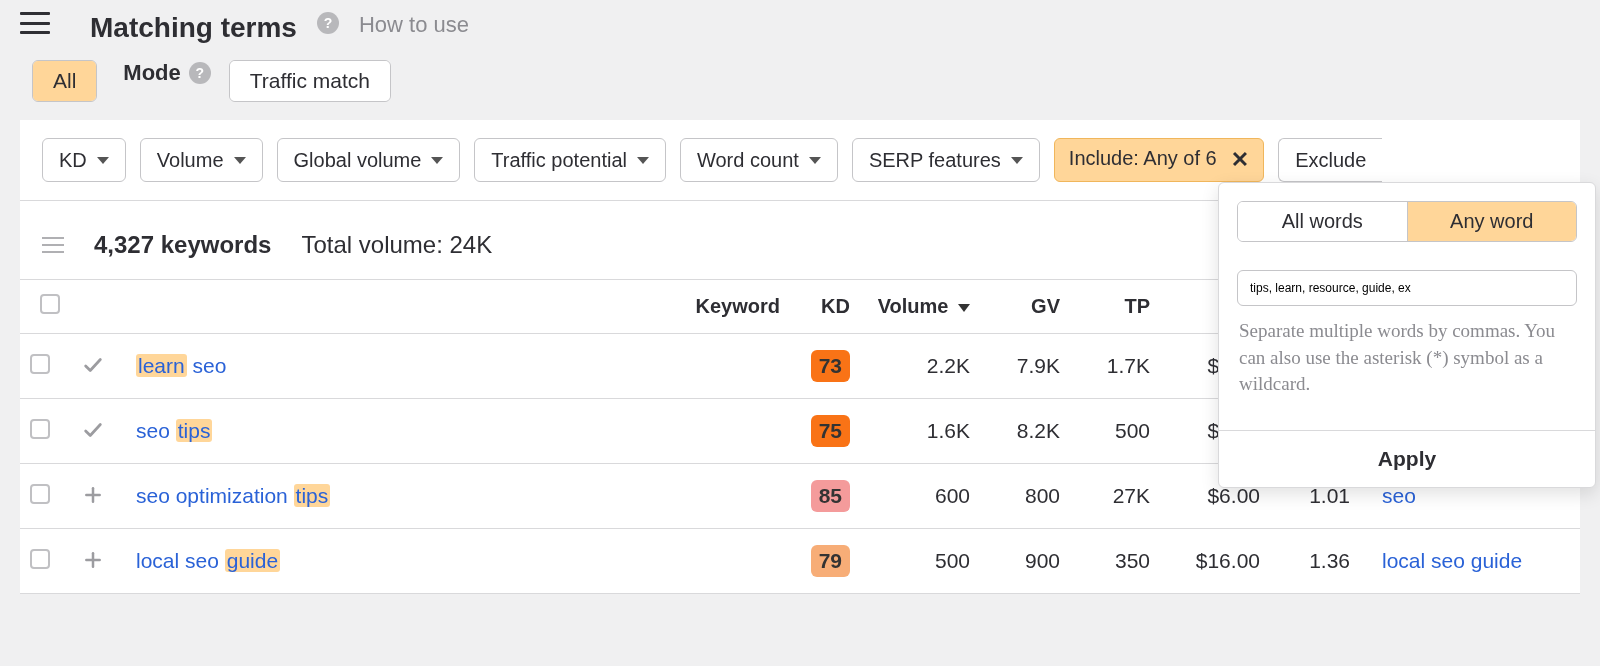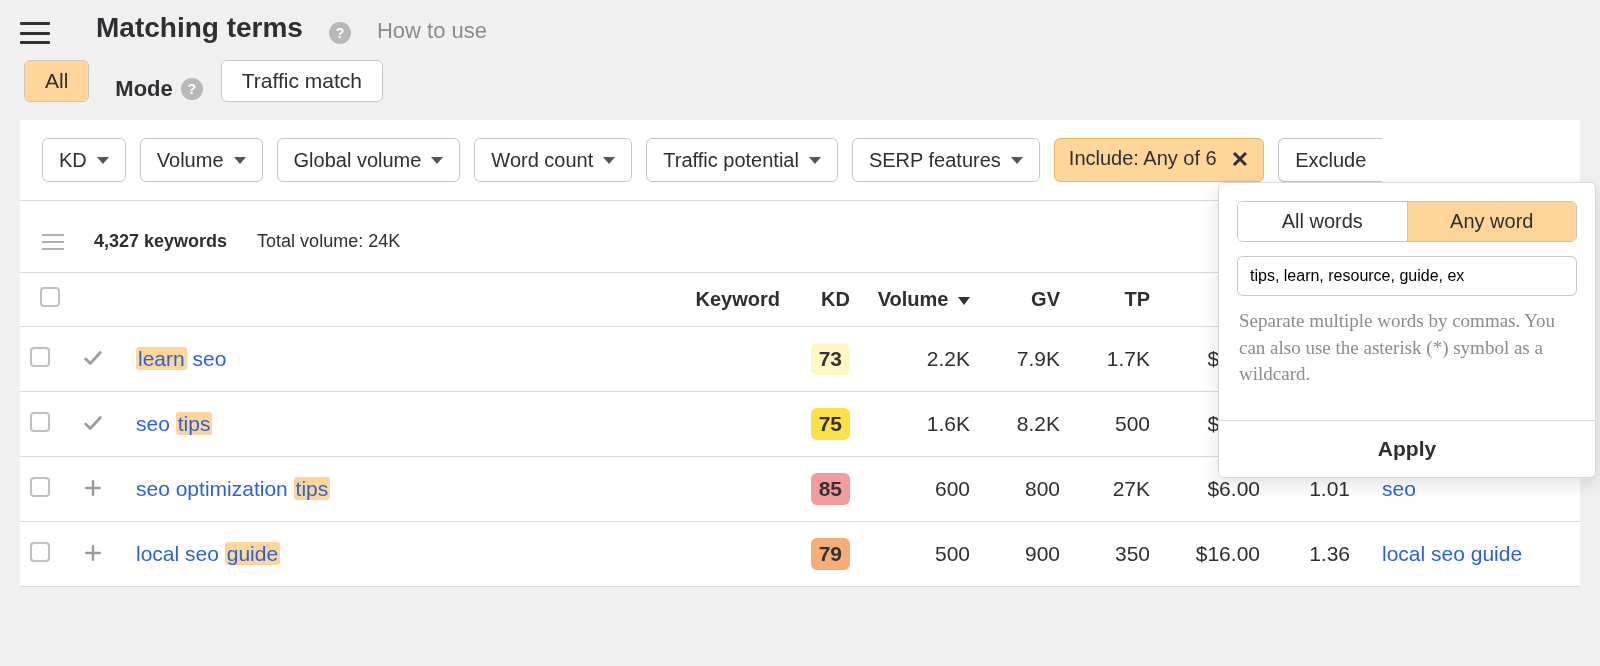--- a/index.html
+++ b/index.html
@@ -19,39 +19,39 @@
     margin: 0;
     font-family: -apple-system, BlinkMacSystemFont, "Segoe UI", Helvetica, Arial, sans-serif;
     background: var(--bg);
     color: var(--text);
     font-size: 20px;
     width: 1600px;
   }
   
   .topbar {
     display: flex;
-    align-items: flex-end;
-    gap: 26px;
+    align-items: flex-start;
+    gap: 20px;
     padding: 12px 20px 8px;
   }
   .hamburger { width: 30px; height: 22px; display: flex; flex-direction: column; justify-content: space-between; cursor: pointer; }
   .hamburger span { height: 3px; background: var(--text); border-radius: 1px; }
   .title { font-size: 28px; font-weight: 700; margin-left: 20px; }
   .help-icon {
     width: 22px; height: 22px; border-radius: 50%; background: #b8b8bb; color: #fff;
     display: inline-flex; align-items: center; justify-content: center; font-size: 14px; font-weight: 700;
   }
   .how-to { color: var(--muted); font-size: 22px; }
 
   
   .row2 {
     display: flex;
-    align-items: flex-end;
+    align-items: flex-start;
     gap: 18px;
-    padding: 8px 24px 18px;
+    padding: 8px 32px 18px;
   }
   .segmented { display: flex; border: 1px solid var(--border-dark); border-radius: 6px; overflow: hidden; }
   .seg { padding: 8px 20px; background: var(--white); cursor: pointer; font-size: 21px; }
   .seg.active { background: var(--accent-bg); }
   .seg + .seg { border-left: 1px solid var(--border-dark); }
   .mode-label { font-weight: 700; font-size: 22px; display: flex; align-items: center; gap: 8px; margin-left: 8px; }
 
   
   .panel {
     background: var(--white);
@@ -84,21 +84,21 @@
     border-radius: 6px;
     padding: 8px 14px;
     font-size: 20px;
   }
   .close-x { font-weight: 700; font-size: 22px; cursor: pointer; }
 
   
   .counts {
     display: flex; align-items: center; gap: 30px;
     padding: 30px 22px 20px;
-    font-size: 18px;
+    font-size: 24px;
   }
   .settings-lines { width: 22px; height: 16px; display: flex; flex-direction: column; justify-content: space-between; }
   .settings-lines span { height: 2px; background: #b0b0b3; }
   .count-main { font-weight: 700; }
   .count-sub { color: var(--text); }
 
   
   table { width: 100%; border-collapse: collapse; }
   thead th {
     text-align: right;
@@ -139,30 +139,30 @@
     position: absolute;
     top: 62px; right: -16px;
     width: 378px;
     background: var(--white);
     border: 1px solid var(--border);
     border-radius: 6px;
     box-shadow: 0 6px 18px rgba(0,0,0,0.12);
     padding: 18px 18px 0;
     z-index: 5;
   }
-  .word-toggle { display: flex; border: 1px solid var(--border-dark); border-radius: 6px; overflow: hidden; margin-bottom: 14px; }
+  .word-toggle { display: flex; border: 1px solid var(--border-dark); border-radius: 6px; overflow: hidden; margin-bottom: 28px; }
   .word-toggle .opt { flex: 1; text-align: center; padding: 8px 14px; font-size: 20px; cursor: pointer; background: var(--white); }
   .word-toggle .opt.active { background: var(--accent-bg); }
   .word-toggle .opt + .opt { border-left: 1px solid var(--border-dark); }
   .pop-input {
     width: 100%;
     border: 1px solid var(--border-dark);
     border-radius: 6px;
     padding: 10px 12px;
-    font-size: 16px;
+    font-size: 12px;
     font-family: inherit;
   }
   .pop-help { color: var(--muted); font-size: 19px; margin: 12px 2px 32px; line-height: 1.4; font-family: Liberation Serif, serif; }
   .apply-btn {
     border-top: 1px solid var(--border);
     margin: 0 -18px;
     padding: 16px 0;
     text-align: center;
     font-weight: 700;
     font-size: 21px;
@@ -206,25 +206,25 @@
       </div>
     <div class="filter-btn">
         <span>Volume</span>
         <span class="caret"></span>
       </div>
     <div class="filter-btn">
         <span>Global volume</span>
         <span class="caret"></span>
       </div>
     <div class="filter-btn">
+        <span>Traffic potential</span>
+        <span class="caret"></span>
+      </div>
+    <div class="filter-btn">
         <span>Word count</span>
-        <span class="caret"></span>
-      </div>
-    <div class="filter-btn">
-        <span>Traffic potential</span>
         <span class="caret"></span>
       </div>
     <div class="filter-btn">
         <span>SERP features</span>
         <span class="caret"></span>
       </div>
     <div class="include-chip">
       <span>Include: Any of 6</span>
       <span class="close-x">✕</span>
     </div>
@@ -281,37 +281,37 @@
     </thead>
     <tbody id="tbody">
         <tr>
           <td class="left"><span class="cb"></span></td>
           <td class="left" style="width:48px"><span class="action-icon check">
               <svg viewBox="0 0 24 24" fill="none" stroke="currentColor" stroke-width="3" stroke-linecap="round" stroke-linejoin="round">
                 <polyline points="4 13 9 18 20 6"></polyline>
               </svg>
             </span></td>
           <td class="left"><span class="kw-link"><span class="hl">learn</span> seo</span></td>
-          <td><span class="kd-badge" style="background:#fef9c3">73</span></td>
+          <td><span class="kd-badge" style="background:#f97316">73</span></td>
           <td>2.2K</td>
           <td>7.9K</td>
           <td>1.7K</td>
           <td>$9.00</td>
           <td>1.08</td>
           <td class="left" style="padding-left:22px"><span class="parent-link">learn seo</span></td>
         </tr>
         <tr>
           <td class="left"><span class="cb"></span></td>
           <td class="left" style="width:48px"><span class="action-icon check">
               <svg viewBox="0 0 24 24" fill="none" stroke="currentColor" stroke-width="3" stroke-linecap="round" stroke-linejoin="round">
                 <polyline points="4 13 9 18 20 6"></polyline>
               </svg>
             </span></td>
           <td class="left"><span class="kw-link">seo <span class="hl">tips</span></span></td>
-          <td><span class="kd-badge" style="background:#fde047">75</span></td>
+          <td><span class="kd-badge" style="background:#f97316">75</span></td>
           <td>1.6K</td>
           <td>8.2K</td>
           <td>500</td>
           <td>$7.00</td>
           <td>1.24</td>
           <td class="left" style="padding-left:22px"><span class="parent-link">seo tips</span></td>
         </tr>
         <tr>
           <td class="left"><span class="cb"></span></td>
           <td class="left" style="width:48px"><span class="action-icon plus">

